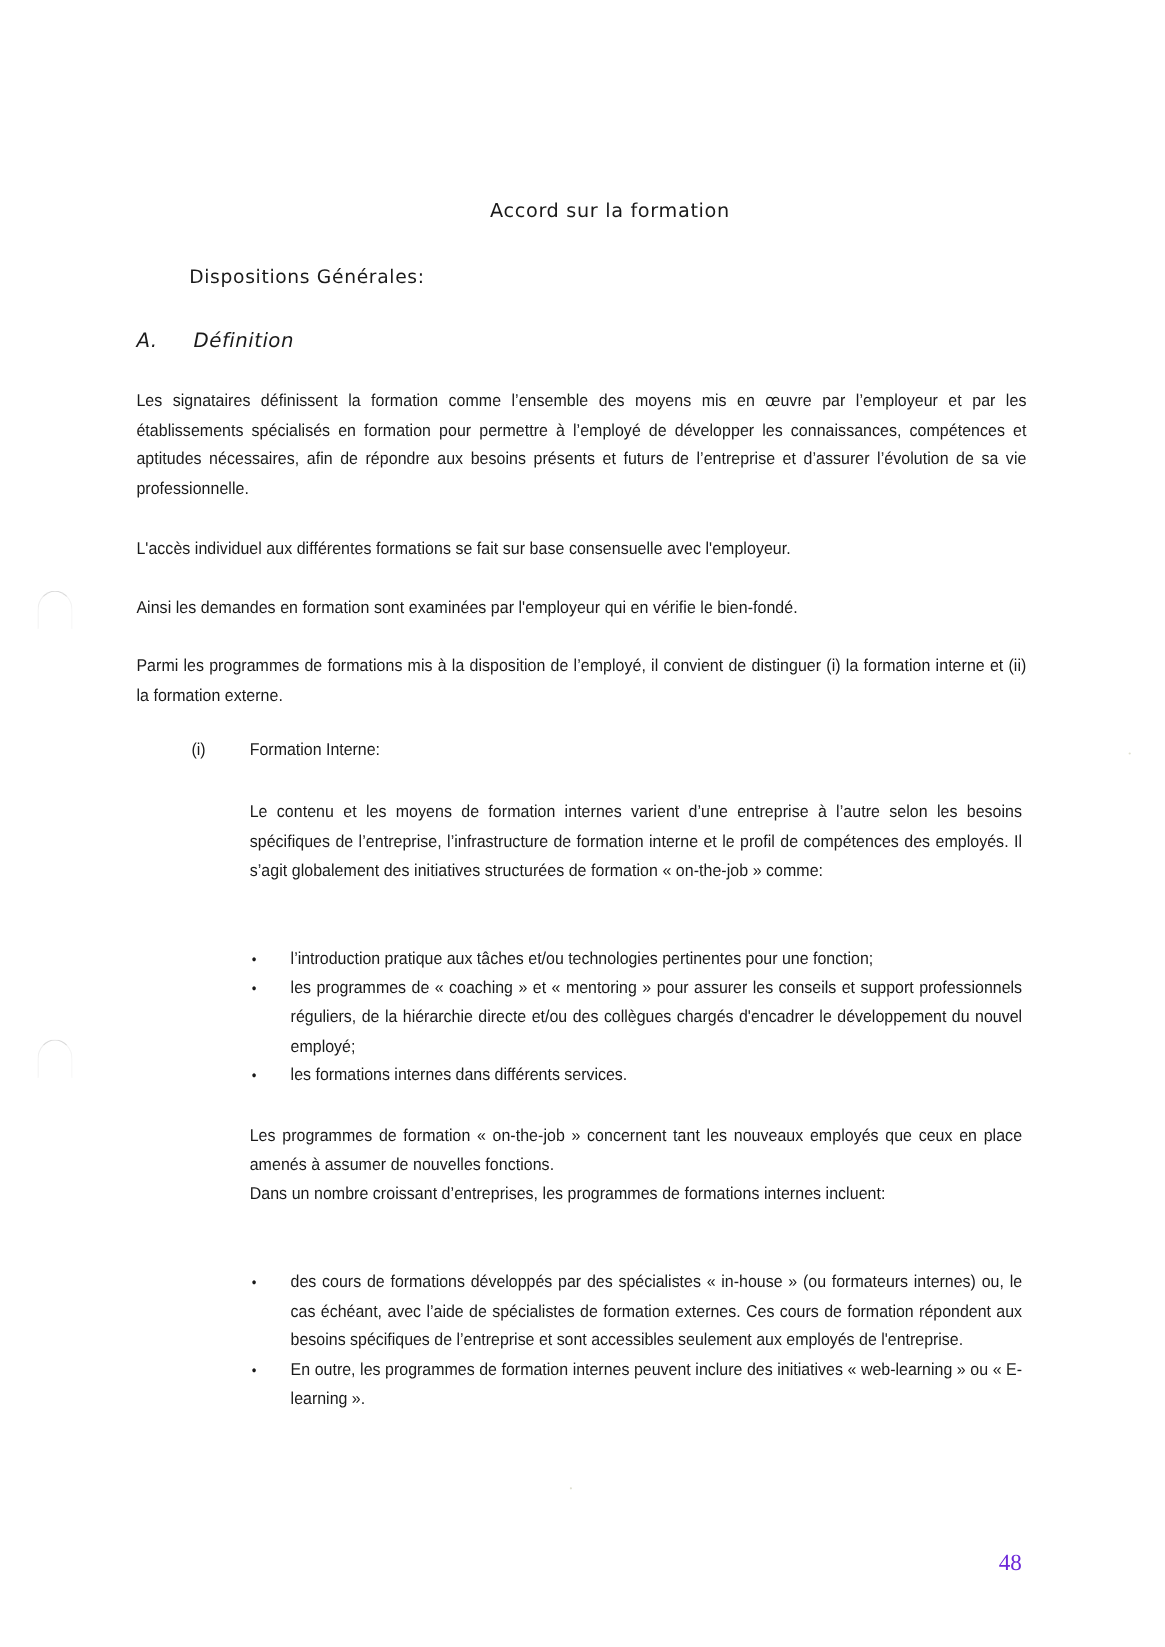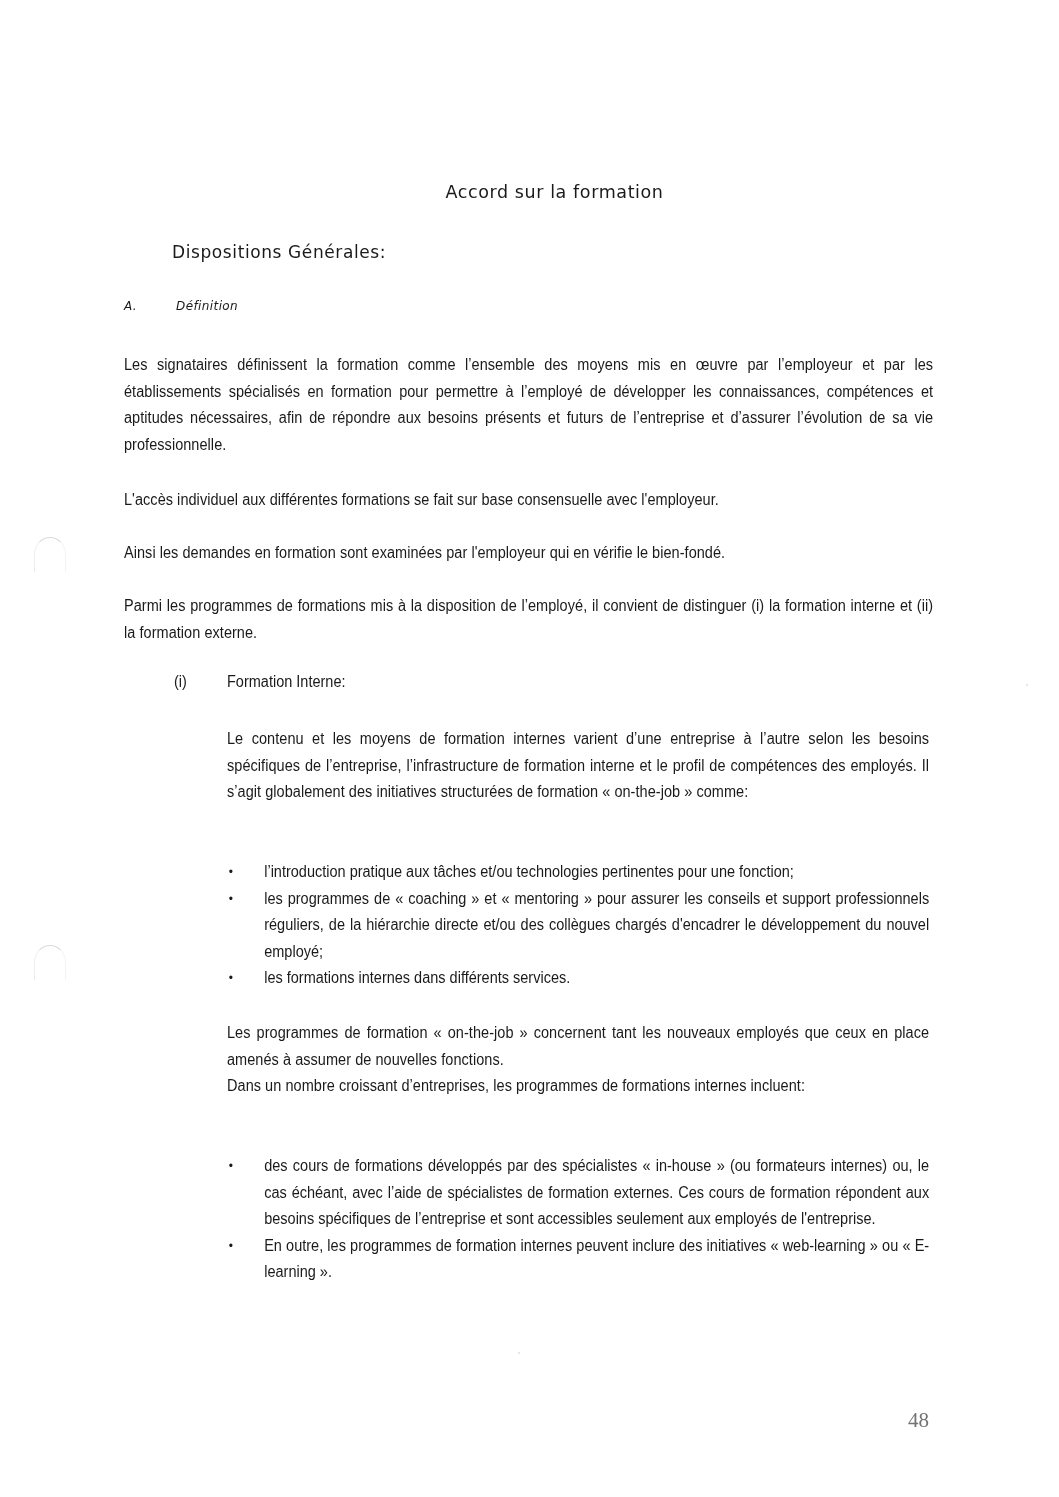--- a/index.html
+++ b/index.html
@@ -30,21 +30,21 @@
     font-family: "DejaVu Sans", sans-serif;
     font-size: 17px;
     letter-spacing: 0.6px;
     margin-left: 48px;
   }
   .subsection {
     position: absolute;
     left: 124px; top: 299px;
     font-family: "DejaVu Sans", sans-serif;
     font-style: italic;
-    font-size: 12px;
+    font-size: 18px;
     letter-spacing: 0.4px;
   }
   .subsection .num { display: inline-block; width: 52px; }
 
   .para {
     position: absolute;
     font-size: 15.6px;
     line-height: 26.5px;
     text-align: justify;
     transform: scaleX(0.93);
@@ -83,21 +83,21 @@
     position: absolute;
     left: 2px; top: 0;
     font-size: 13px;
   }
 
   .page-number {
     position: absolute;
     left: 908px; top: 1408px;
     font-family: "Liberation Serif", serif;
     font-size: 21px;
-    color: #737373;
+    color: #6d28d9;
   }
 
   .punch-hole {
     position: absolute;
     left: 34px;
     width: 30px; height: 34px;
     border-top: 1.5px solid #d6d6d6;
     border-left: 1px solid #ececec;
     border-right: 1px solid #f2f2f2;
     border-radius: 50% 50% 0 0;

